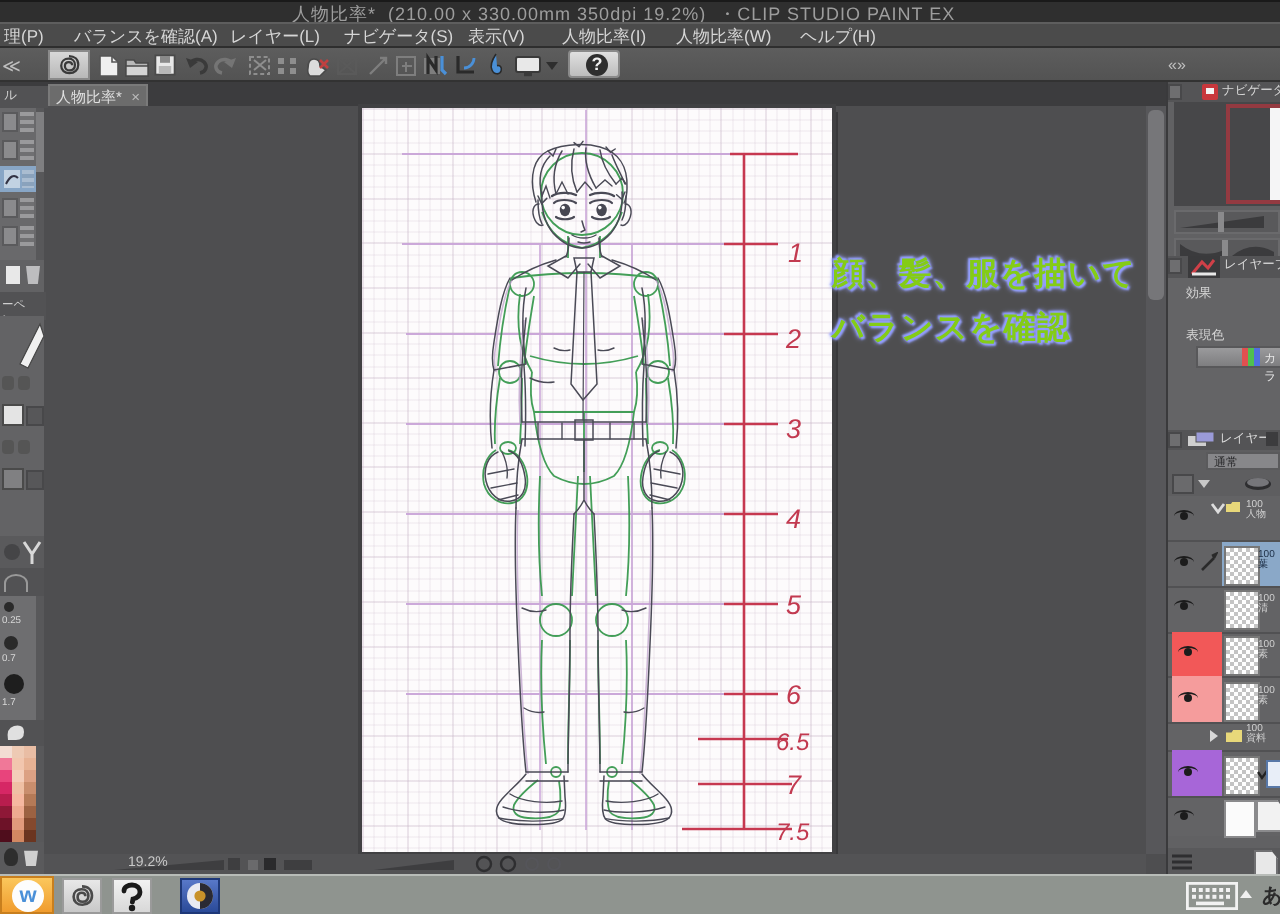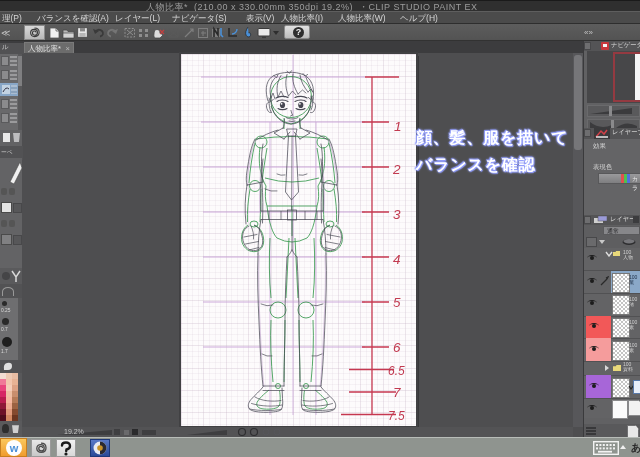--- a/index.html
+++ b/index.html
@@ -17,21 +17,21 @@
 #canvasarea{left:22px;top:53px;width:551px;height:384px;background:#4e4e50;overflow:hidden;}
 #vscroll{left:573px;top:53px;width:10px;height:374px;background:#57575a;}
 #vthumb{left:574px;top:55px;width:8px;height:95px;background:#767679;border-radius:3px;}
 #statusbar{left:22px;top:427px;width:551px;height:10px;background:#535355;}
 #page{left:181px;top:54px;width:235px;height:372px;background:#fdfbfc;box-shadow:0 0 0 2px #414143,2px 3px 0 1px #39393b;
  background-image:
   repeating-linear-gradient(to right, rgba(195,175,195,0.20) 0 1px, transparent 1px 22.4px),
   repeating-linear-gradient(to bottom, rgba(195,175,195,0.20) 0 1px, transparent 1px 22.4px),
   repeating-linear-gradient(to right, rgba(195,175,195,0.13) 0 1px, transparent 1px 5.6px),
   repeating-linear-gradient(to bottom, rgba(195,175,195,0.13) 0 1px, transparent 1px 5.6px);}
-#bluetext{left:416px;top:125px;font-size:16px;font-weight:bold;color:#ffffff;line-height:26.5px;letter-spacing:0.8px;
+#bluetext{left:416px;top:125px;font-size:16px;font-weight:bold;color:#84cc16;line-height:26.5px;letter-spacing:0.8px;
  text-shadow:0 0 1px #8f9bff,0 0 2px #8f9bff,0 0 3px #aab3ff,1px 1px 1px #8f9bff,-1px -1px 1px #8f9bff;}
 #watermark{left:184px;top:410px;font-size:12.5px;font-weight:bold;color:#9fc4e4;letter-spacing:-0.3px;}
 
 #leftpanel{left:0;top:43px;width:22px;height:394px;background:#5c5c5e;border-right:1px solid #39393b;box-sizing:border-box;}
 
 #rightpanel{left:583px;top:41px;width:57px;height:396px;background:#616163;}
 
 #taskbar{left:0;top:437px;width:640px;height:20px;background:#8f948f;border-top:1px solid #b8bcb8;box-sizing:border-box;}
 .eye{width:10px;height:6px;}
 .eye::before{content:"";position:absolute;left:0;top:0;width:10px;height:5px;border-radius:50%;border-top:1.4px solid #1c1c1c;}
@@ -41,21 +41,21 @@
 </style></head>
 <body>
 <div id="root">
   <div class="abs" id="titlebar"></div>
   <div class="abs" id="titletext">人物比率*&nbsp; (210.00 x 330.00mm 350dpi 19.2%)&nbsp; ・CLIP STUDIO PAINT EX</div>
   <div class="abs" id="menubar">
     <span class="menuitem" style="left:2px;">理(P)</span>
     <span class="menuitem" style="left:37px;">バランスを確認(A)</span>
     <span class="menuitem" style="left:115px;">レイヤー(L)</span>
     <span class="menuitem" style="left:172px;">ナビゲータ(S)</span>
-    <span class="menuitem" style="left:234px;margin-left:12px;">表示(V)</span>
+    <span class="menuitem" style="left:234px;">表示(V)</span>
     <span class="menuitem" style="left:281px;">人物比率(I)</span>
     <span class="menuitem" style="left:338px;">人物比率(W)</span>
     <span class="menuitem" style="left:400px;">ヘルプ(H)</span>
   </div>
   <div class="abs" id="toolbar">
     <div class="abs" style="left:1px;top:4px;color:#c0c0c0;font-size:9px;">≪</div>
 
     <div class="abs" style="left:24px;top:1px;width:21px;height:15px;background:linear-gradient(#d8d8d8,#b8b8b8);border:1px solid #8a8a8a;box-sizing:border-box;">
       <svg width="13" height="13" style="position:absolute;left:3px;top:0px;" viewBox="0 0 14 14">
           <path d="M7,2.2 C10,2.2 12,4 12,6.8 C12,9.6 10,11.4 7.2,11.4 C4.6,11.4 2.8,9.8 2.8,7.4 C2.8,5 4.6,3.6 6.8,3.6 C9,3.6 10.2,5 10.2,6.9 C10.2,8.8 9,9.9 7.3,9.9 C5.8,9.9 4.8,9 4.8,7.5 C4.8,6.2 5.7,5.4 6.9,5.4 C8,5.4 8.7,6.1 8.7,7.1" fill="none" stroke="#3a3a3a" stroke-width="1.2"></path>

